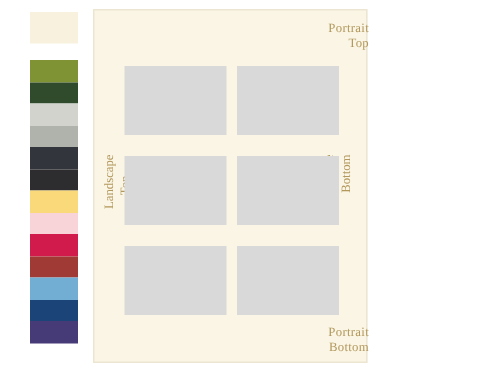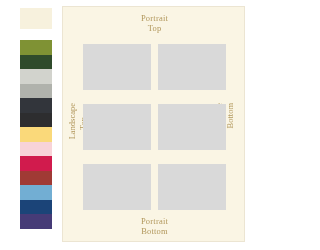--- a/index.html
+++ b/index.html
@@ -60,21 +60,21 @@
     background: #faf5e4;
     border: 1px solid #ece5d2;
     box-sizing: border-box;
   }
 
   .panel-label {
     position: absolute;
     color: #b2985d;
     font-size: 8.5px;
     line-height: 10px;
-    text-align: center;
+    text-align: right;
     letter-spacing: 0.2px;
     white-space: nowrap;
   }
   .label-portrait-top {
     left: 0;
     top: 6px;
     width: 183px;
   }
   .label-portrait-bottom {
     left: 0;

